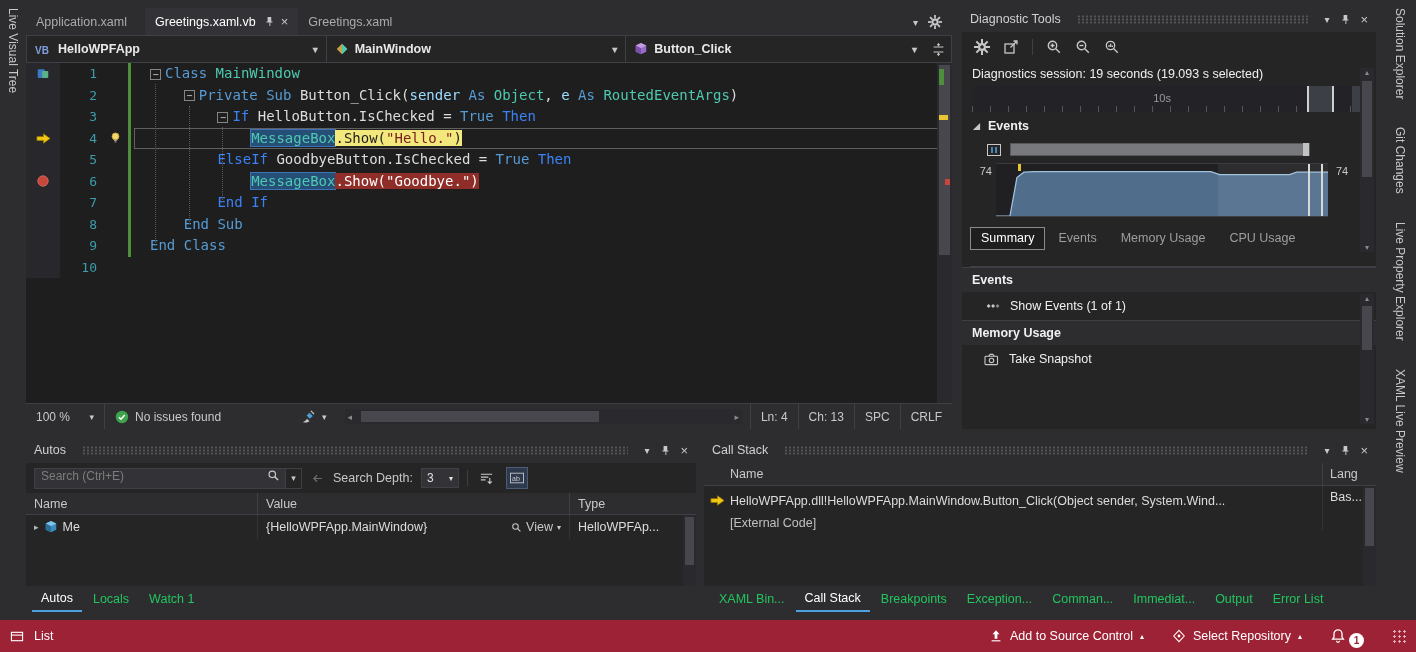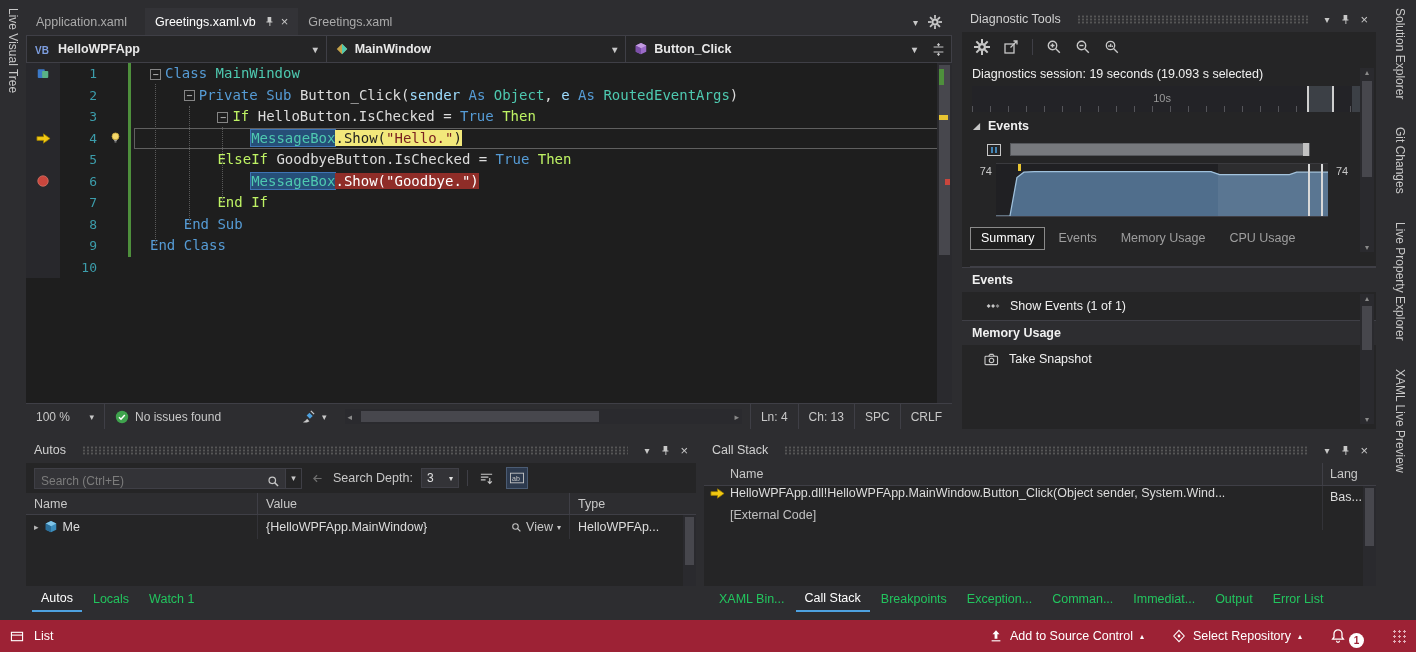--- a/index.html
+++ b/index.html
@@ -30,21 +30,21 @@
   .code-wrap { flex:1; position:relative; overflow:hidden; }
   .code-line { display:flex; height:21.5px; line-height:21.5px; }
   .g-col { width:34px; background:#28282C; display:flex; align-items:center; justify-content:center; flex:none; }
   .n-col { width:44px; text-align:right; padding-right:7px; color:#3C9DAB; font-family:"DejaVu Sans Mono",monospace; font-size:13px; flex:none; }
   .b-col { width:22px; display:flex; align-items:center; justify-content:center; flex:none; }
   .c-col { width:8px; flex:none; position:relative; }
   .c-col.chg::after { content:""; position:absolute; left:2px; top:0; bottom:0; width:3px; background:#4E8F3C; }
   .t-col { flex:1; white-space:pre; font-family:"DejaVu Sans Mono",monospace; font-size:14px; color:#DCDCDC; padding-left:16px; }
   .t-col.boxed { box-shadow:inset 0 0 0 1px #606060; }
   .fold { display:inline-flex; width:11px; height:11px; border:1px solid #858585; background:#1E1E1E; color:#C8C8C8; font-size:10px; line-height:9px; align-items:center; justify-content:center; margin-right:4px; vertical-align:middle; }
-  .tk-kw{color:#569CD6} .tk-ctl{color:#bef264} .tk-typ{color:#4EC9B0} .tk-pln{color:#DCDCDC}
+  .tk-kw{color:#569CD6} .tk-ctl{color:#3b82f6} .tk-typ{color:#4EC9B0} .tk-pln{color:#DCDCDC}
   .tk-prm{color:#9CDCFE}
   .tk-mref{color:#4EC9B0; background:#264F78; box-shadow:0 0 0 1px #3E74B5;}
   .tk-yhl{color:#1E1E1E; background:#F2E87B}
   .tk-yhls{color:#7A2020; background:#F2E87B}
   .tk-rhl{color:#FFFFFF; background:#8F2D28}
   .guide { position:absolute; width:0; border-left:1px dotted #5A5A5A; }
 
   .v-sb { position:absolute; right:0; top:0; bottom:0; width:15px; background:#2A2A2E; }
   .v-sb .thumb { position:absolute; left:2px; right:2px; top:2px; height:190px; background:#47474D; }
   .mark { position:absolute; }
@@ -61,21 +61,21 @@
   .p-title .grip { flex:1; height:9px; margin:0 6px; background-image:radial-gradient(circle,#565656 1px,transparent 1.2px); background-size:4px 3px; }
   .p-title .ic { color:#C8C8C8; font-size:10px; }
   .p-title .x { font-size:13px; }
 
   .tool-tabs { height:26px; display:flex; align-items:stretch; gap:2px; padding-left:6px; background:#2D2D30; flex:none; }
   .tool-tab { display:flex; align-items:center; padding:0 9px; color:#22c55e; cursor:default; }
   .tool-tab.active { color:#FFFFFF; border-bottom:2px solid #4DA1E0; }
 
   
   .autos-toolbar { height:30px; display:flex; align-items:center; gap:8px; padding:0 8px; flex:none; }
-  .searchbox { width:252px; height:21px; background:#333337; border:1px solid #3F3F46; display:flex; align-items:flex-end; }
+  .searchbox { width:252px; height:21px; background:#333337; border:1px solid #3F3F46; display:flex; align-items:flex-start; }
   .searchbox input { flex:1; background:transparent; border:none; outline:none; color:#C8C8C8; font-size:12px; padding:0 6px; font-family:"Liberation Sans",sans-serif; }
   .searchbox input::placeholder { color:#7C7C7C; }
   .mini-drop { width:16px; height:21px; border:1px solid #3F3F46; border-left:none; display:flex; align-items:center; justify-content:center; font-size:9px; color:#C8C8C8; }
   .depth-combo { width:38px; height:20px; border:1px solid #3F3F46; background:#333337; display:flex; align-items:center; justify-content:space-between; padding:0 5px; font-size:12px; color:#E0E0E0; }
   .tb-btn { display:flex; align-items:center; justify-content:center; width:22px; height:22px; }
   .tb-btn.boxed { border:1px solid #4B5C74; background:#2D3A4E; }
   .grid-head { height:22px; display:flex; background:#2D2D30; border-bottom:1px solid #3F3F46; color:#C8C8C8; flex:none; }
   .gh-cell { display:flex; align-items:center; padding:0 8px; border-right:1px solid #3F3F46; }
   .grid-row { height:24px; display:flex; color:#DCDCDC; }
   .gr-cell { display:flex; align-items:center; gap:5px; padding:0 8px; border-right:1px solid #333338; overflow:hidden; white-space:nowrap; }
@@ -110,21 +110,21 @@
   .d-tabs { display:flex; gap:2px; margin:10px 0 0 8px; border-bottom:1px solid #3F3F46; padding-bottom:16px; }
   .d-tab { padding:3px 10px 4px 10px; color:#9E9E9E; font-size:12.5px; border:1px solid transparent; }
   .d-tab.active { color:#FFF; background:#1E1E1E; border-color:#8A8A8A; }
   .sum-h { background:#2D2D30; border-top:1px solid #3F3F46; padding:5px 10px; font-weight:bold; color:#F0F0F0; font-size:12.5px; }
   .sum-r { padding:7px 10px 7px 22px; display:flex; align-items:center; gap:10px; color:#F0F0F0; font-size:12.5px; }
   .dsb { position:absolute; right:2px; width:14px; background:#2A2A2E; display:flex; flex-direction:column; align-items:center; justify-content:space-between; font-size:8px; color:#8A8A8A; z-index:5; }
   .dsb .track { flex:1; width:100%; position:relative; }
 
   
   .cs-head { height:23px; display:flex; background:#2D2D30; border-bottom:1px solid #3F3F46; color:#C8C8C8; flex:none; }
-  .cs-row { height:22px; display:flex; align-items:flex-start; color:#DCDCDC; }
+  .cs-row { height:22px; display:flex; align-items:flex-end; color:#DCDCDC; }
   .cs-margin { width:26px; flex:none; display:flex; align-items:center; justify-content:center; }
   .cs-name { flex:1; overflow:hidden; white-space:nowrap; }
   .cs-lang { width:54px; flex:none; border-left:1px solid #333338; padding-left:7px; align-self:stretch; display:flex; align-items:center; }
 
   
   .statusbar { background:#9D2235; color:#FFFFFF; display:flex; align-items:center; padding:0 10px; gap:10px; }
   .sb-group { display:flex; align-items:center; gap:7px; }
   .sb-right { margin-left:auto; display:flex; align-items:center; gap:28px; }
   .badge { width:15px; height:15px; border-radius:50%; background:#FFFFFF; color:#9D2235; font-size:10px; font-weight:bold; display:flex; align-items:center; justify-content:center; margin-left:-4px; margin-top:8px; }
   .gripsb { width:14px; height:14px; background-image:radial-gradient(circle,#E0AEB8 1.2px,transparent 1.4px); background-size:5px 5px; }

